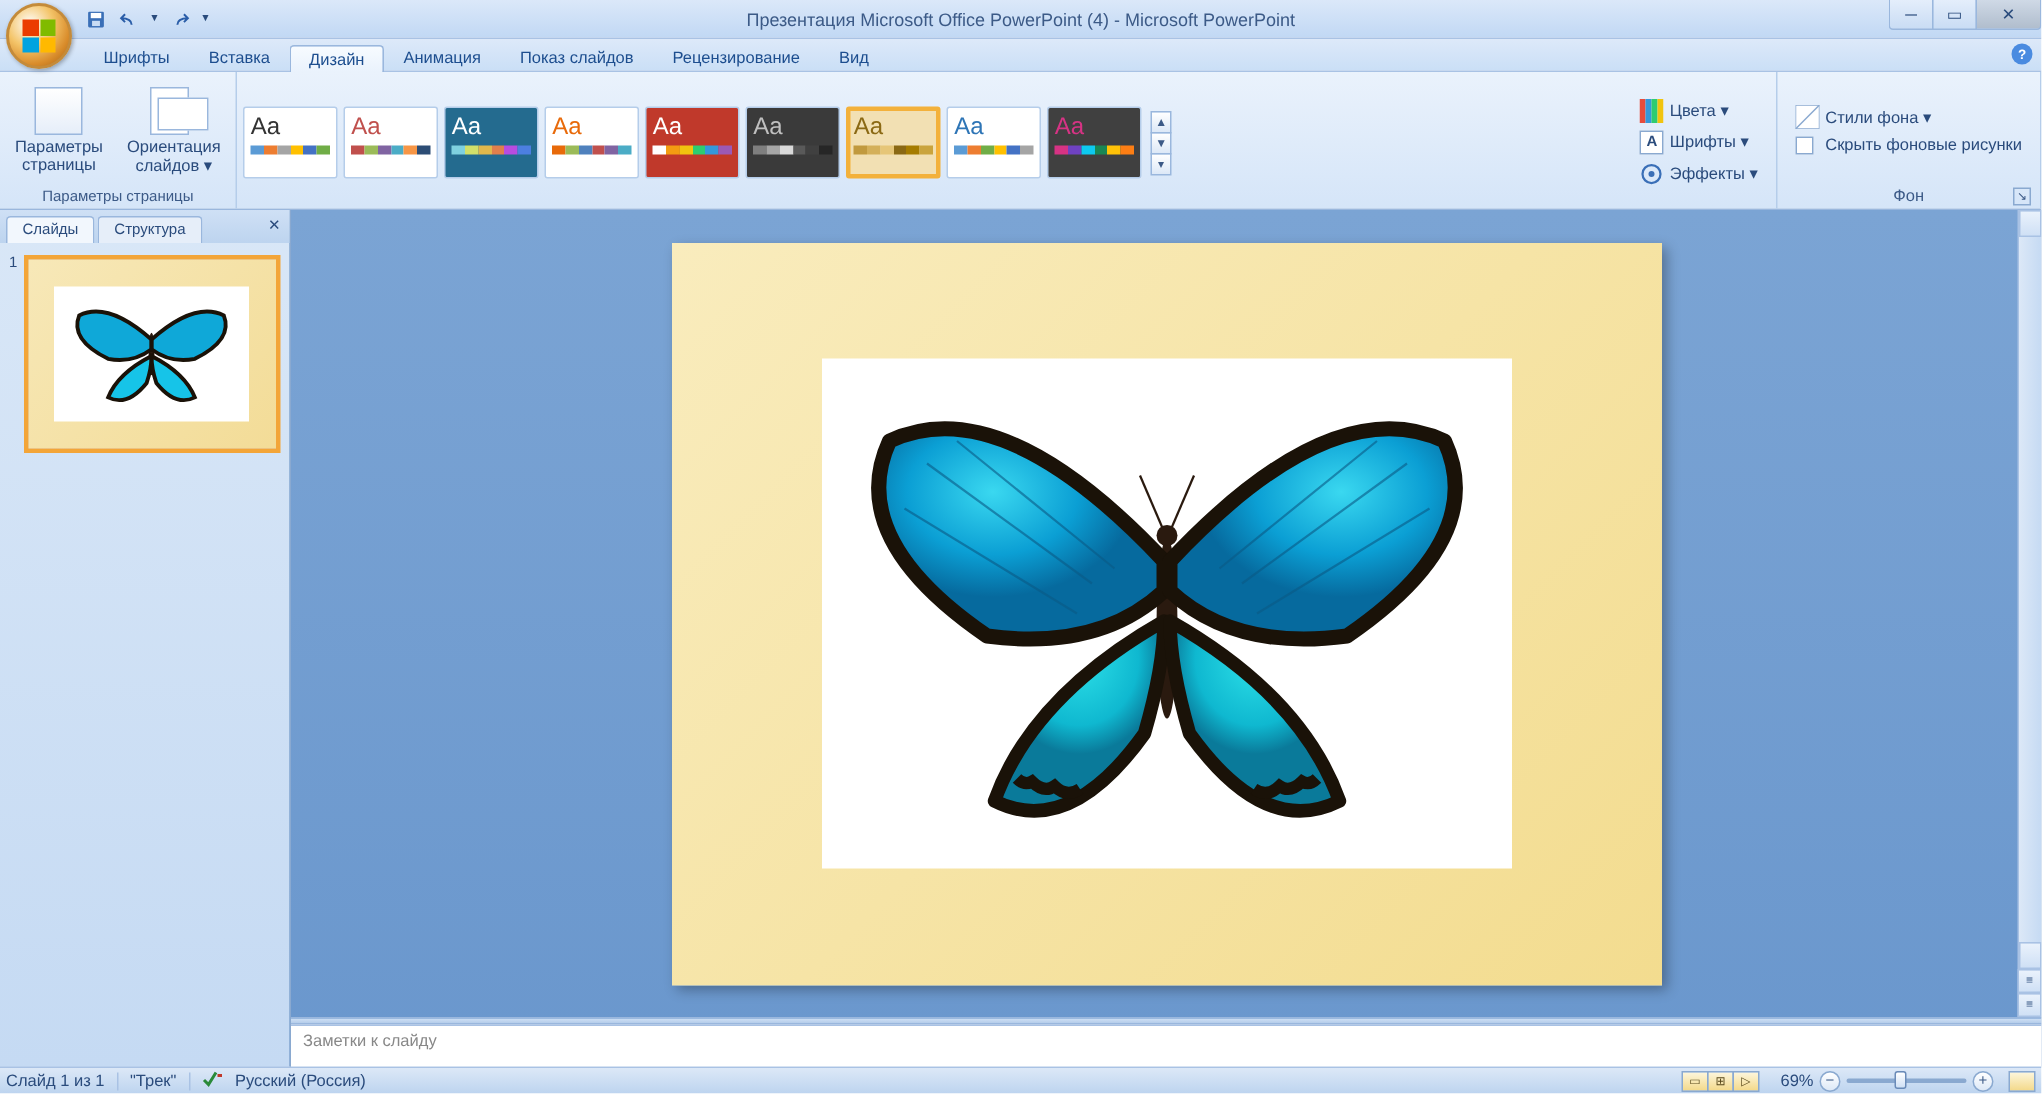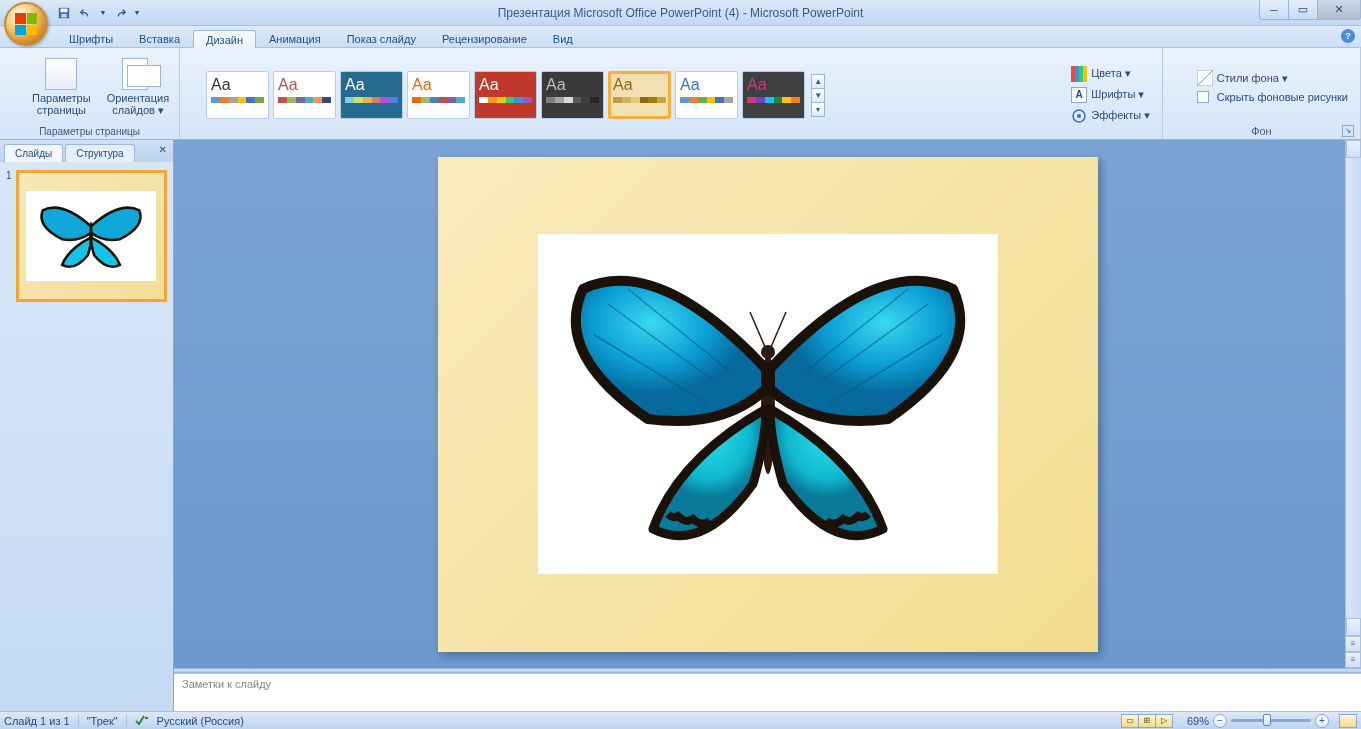--- a/index.html
+++ b/index.html
@@ -22,21 +22,21 @@
 
 
 .tabs-row { height:22px; background:linear-gradient(#dde9f9,#cadff6); display:flex; align-items:flex-end; padding-left:56px; border-bottom:1px solid #a9c2e4; position:relative; }
 .tab { padding:3px 12px 2px; color:#1d4e8f; cursor:default; border:1px solid transparent; border-bottom:none; border-radius:3px 3px 0 0; }
 .tab.active { background:linear-gradient(#f7fbff,#eaf2fc); border-color:#9ab7dd; position:relative; top:1px; }
 .help-icon { position:absolute; right:6px; top:3px; width:14px; height:14px; border-radius:50%; background:#4a8be0; color:#fff; font-size:9px; font-weight:bold; text-align:center; line-height:14px; }
 
 
 .ribbon { height:92px; background:linear-gradient(#eaf2fc,#d5e5f8); display:flex; border-bottom:1px solid #9ab7dd; }
 .rgroup { border-right:1px solid #b5cdea; display:flex; flex-direction:column; padding:2px 4px 0; }
-.rgroup-body { flex:1; display:flex; align-items:center; gap:4px;margin-left:22px; }
+.rgroup-body { flex:1; display:flex; align-items:center; gap:4px; }
 .rgroup-label { text-align:center; color:#3c5a87; font-size:10px; padding:2px 0; position:relative; }
 .rgroup-label .launcher { position:absolute; right:2px; top:2px; width:12px; height:12px; border:1px solid #8aa9d0; font-size:8px; line-height:10px; color:#3c5a87; }
 .big-btn { display:flex; flex-direction:column; align-items:center; padding:2px 6px; border-radius:3px; text-align:center; color:#2a4b7c; }
 .big-btn .ico { width:32px; height:32px; margin-bottom:2px; }
 .page-setup-ico { background:linear-gradient(#fff,#e6eef9); border:1px solid #9ab7dd; }
 .orient-ico { background:#fff; border:1px solid #9ab7dd; width:26px; height:32px; position:relative; }
 .orient-ico:after { content:""; position:absolute; width:32px; height:20px; background:#fff; border:1px solid #9ab7dd; left:4px; top:6px; }
 
 .themes-gallery { display:flex; gap:4px; align-items:center; }
 .theme-thumb { width:63px; height:48px; border:1px solid #b5cdea; background:#fff; display:flex; flex-direction:column; padding:4px; gap:3px; border-radius:2px; }
@@ -48,42 +48,42 @@
 .gal-scroll div { width:14px; height:15px; border:1px solid #9ab7dd; background:linear-gradient(#fff,#dce8f7); font-size:8px; text-align:center; line-height:13px; color:#3c5a87; margin-bottom:-1px; }
 
 .small-btn-col { display:flex; flex-direction:column; gap:1px; padding:2px; }
 .small-btn { display:flex; align-items:center; gap:4px; padding:2px 6px; color:#2a4b7c; border-radius:2px; white-space:nowrap; }
 .small-ico { width:16px; height:16px; display:inline-flex; align-items:center; justify-content:center; }
 .chk { width:12px; height:12px; border:1px solid #8aa9d0; background:#fff; margin-right:4px; }
 
 
 .workspace { display:flex; height:calc(729px - 26px - 22px - 92px - 18px); background:linear-gradient(#7ba4d4,#6a97cd); }
 
-.left-pane { width:174px; background:linear-gradient(#d9e7f7,#c5daf3); display:flex; flex-direction:column; border-right:1px solid #8aa9d0; }
+.left-pane { width:194px; background:linear-gradient(#d9e7f7,#c5daf3); display:flex; flex-direction:column; border-right:1px solid #8aa9d0; }
 .pane-tabs { height:22px; display:flex; align-items:flex-end; padding-left:4px; background:linear-gradient(#cfe0f5,#bdd4ef); position:relative; }
 .ptab { padding:3px 10px; border:1px solid #9ab7dd; border-bottom:none; border-radius:3px 3px 0 0; background:#e6eef9; margin-right:2px; color:#2a4b7c; font-size:10px; }
 .ptab.active { background:#f2f7fd; }
 .ptab-close { position:absolute; right:6px; top:4px; color:#2a4b7c; font-size:10px; }
 .thumbs { flex:1; padding:8px 6px; overflow:auto; }
 .thumb-wrap { display:flex; gap:4px; }
 .thumb-num { color:#2a4b7c; font-size:10px; }
 .thumb { width:178px; height:132px; border:3px solid #f3a538; background:linear-gradient(135deg,#f7e8b8,#f3dc97); display:flex; align-items:center; justify-content:center; }
 .thumb-inner { width:130px; height:90px; background:#fff; display:flex; align-items:center; justify-content:center; }
 
 .center { flex:1; display:flex; flex-direction:column; }
 .slide-area { flex:1; display:flex; align-items:center; justify-content:center; position:relative; overflow:hidden; }
 .slide-area .scroll-v { position:absolute; right:0; top:0; bottom:0; width:16px; background:linear-gradient(90deg,#dce8f7,#c5daf3); border-left:1px solid #a9c2e4; }
 .slide-area .scroll-v:before, .slide-area .scroll-v:after { content:""; position:absolute; left:0; right:0; height:16px; background:linear-gradient(#eaf2fc,#cfe0f5); border:1px solid #a9c2e4; }
 .slide-area .scroll-v:before { top:0; } .slide-area .scroll-v:after { bottom:32px; }
 .slide-nav { position:absolute; right:0; bottom:0; width:16px; height:32px; }
 .slide-nav div { height:16px; border:1px solid #a9c2e4; background:linear-gradient(#eaf2fc,#cfe0f5); font-size:8px; text-align:center; line-height:14px; color:#3c5a87; }
 .slide { width:660px; height:495px; background:linear-gradient(135deg,#f9ecbd 0%,#f6e4a6 50%,#f3dc8f 100%); box-shadow:3px 3px 8px rgba(0,0,0,.3); position:relative; display:flex; align-items:center; justify-content:center; }
 .pic { width:460px; height:340px; background:#fff; display:flex; align-items:center; justify-content:center; }
 
-.notes { height:38px; background:#fff; border-top:1px solid #a9c2e4; padding:4px 8px; color:#888; position:relative; }
+.notes { height:28px; background:#fff; border-top:1px solid #a9c2e4; padding:4px 8px; color:#888; position:relative; }
 .splitter { height:5px; background:linear-gradient(#cfe0f5,#b5cdea); border-top:1px solid #9ab7dd; border-bottom:1px solid #9ab7dd; cursor:row-resize; }
 
 
 .statusbar { height:18px; background:linear-gradient(#dce8f7,#bdd4ef); display:flex; align-items:center; padding:0 4px; gap:8px; color:#2a4b7c; font-size:10px; border-top:1px solid #a9c2e4; }
 .status-sep { width:1px; height:12px; background:#a9c2e4; }
 .view-btns { display:flex; margin-left:auto; }
 .view-btn { width:18px; height:14px; border:1px solid #8aa9d0; background:linear-gradient(#fdf6dc,#f3d98a); margin-left:-1px; font-size:8px; text-align:center; line-height:12px; color:#5a4a1c; }
 .zoom { display:flex; align-items:center; gap:4px; margin-left:6px; }
 .zoom-track { width:80px; height:3px; background:#8aa9d0; position:relative; border-radius:2px; }
 .zoom-thumb { width:8px; height:12px; background:linear-gradient(#fff,#cfe0f5); border:1px solid #6a8bb8; position:absolute; left:40%; top:-5px; border-radius:2px; }
@@ -133,21 +133,21 @@
     <div class="win-btn">▭</div>
     <div class="win-btn close">✕</div>
   </div>
 </div>
 
 <div class="tabs-row">
   <div class="tab">Шрифты</div>
   <div class="tab">Вставка</div>
   <div class="tab active">Дизайн</div>
   <div class="tab">Анимация</div>
-  <div class="tab">Показ слайду</div>
+  <div class="tab">Показ слайдов</div>
   <div class="tab">Рецензирование</div>
   <div class="tab">Вид</div>
   <div class="help-icon">?</div>
 </div>
 
 <div class="ribbon">
   <div class="rgroup">
     <div class="rgroup-body">
       <div class="big-btn">
         <div class="ico page-setup-ico"></div>

